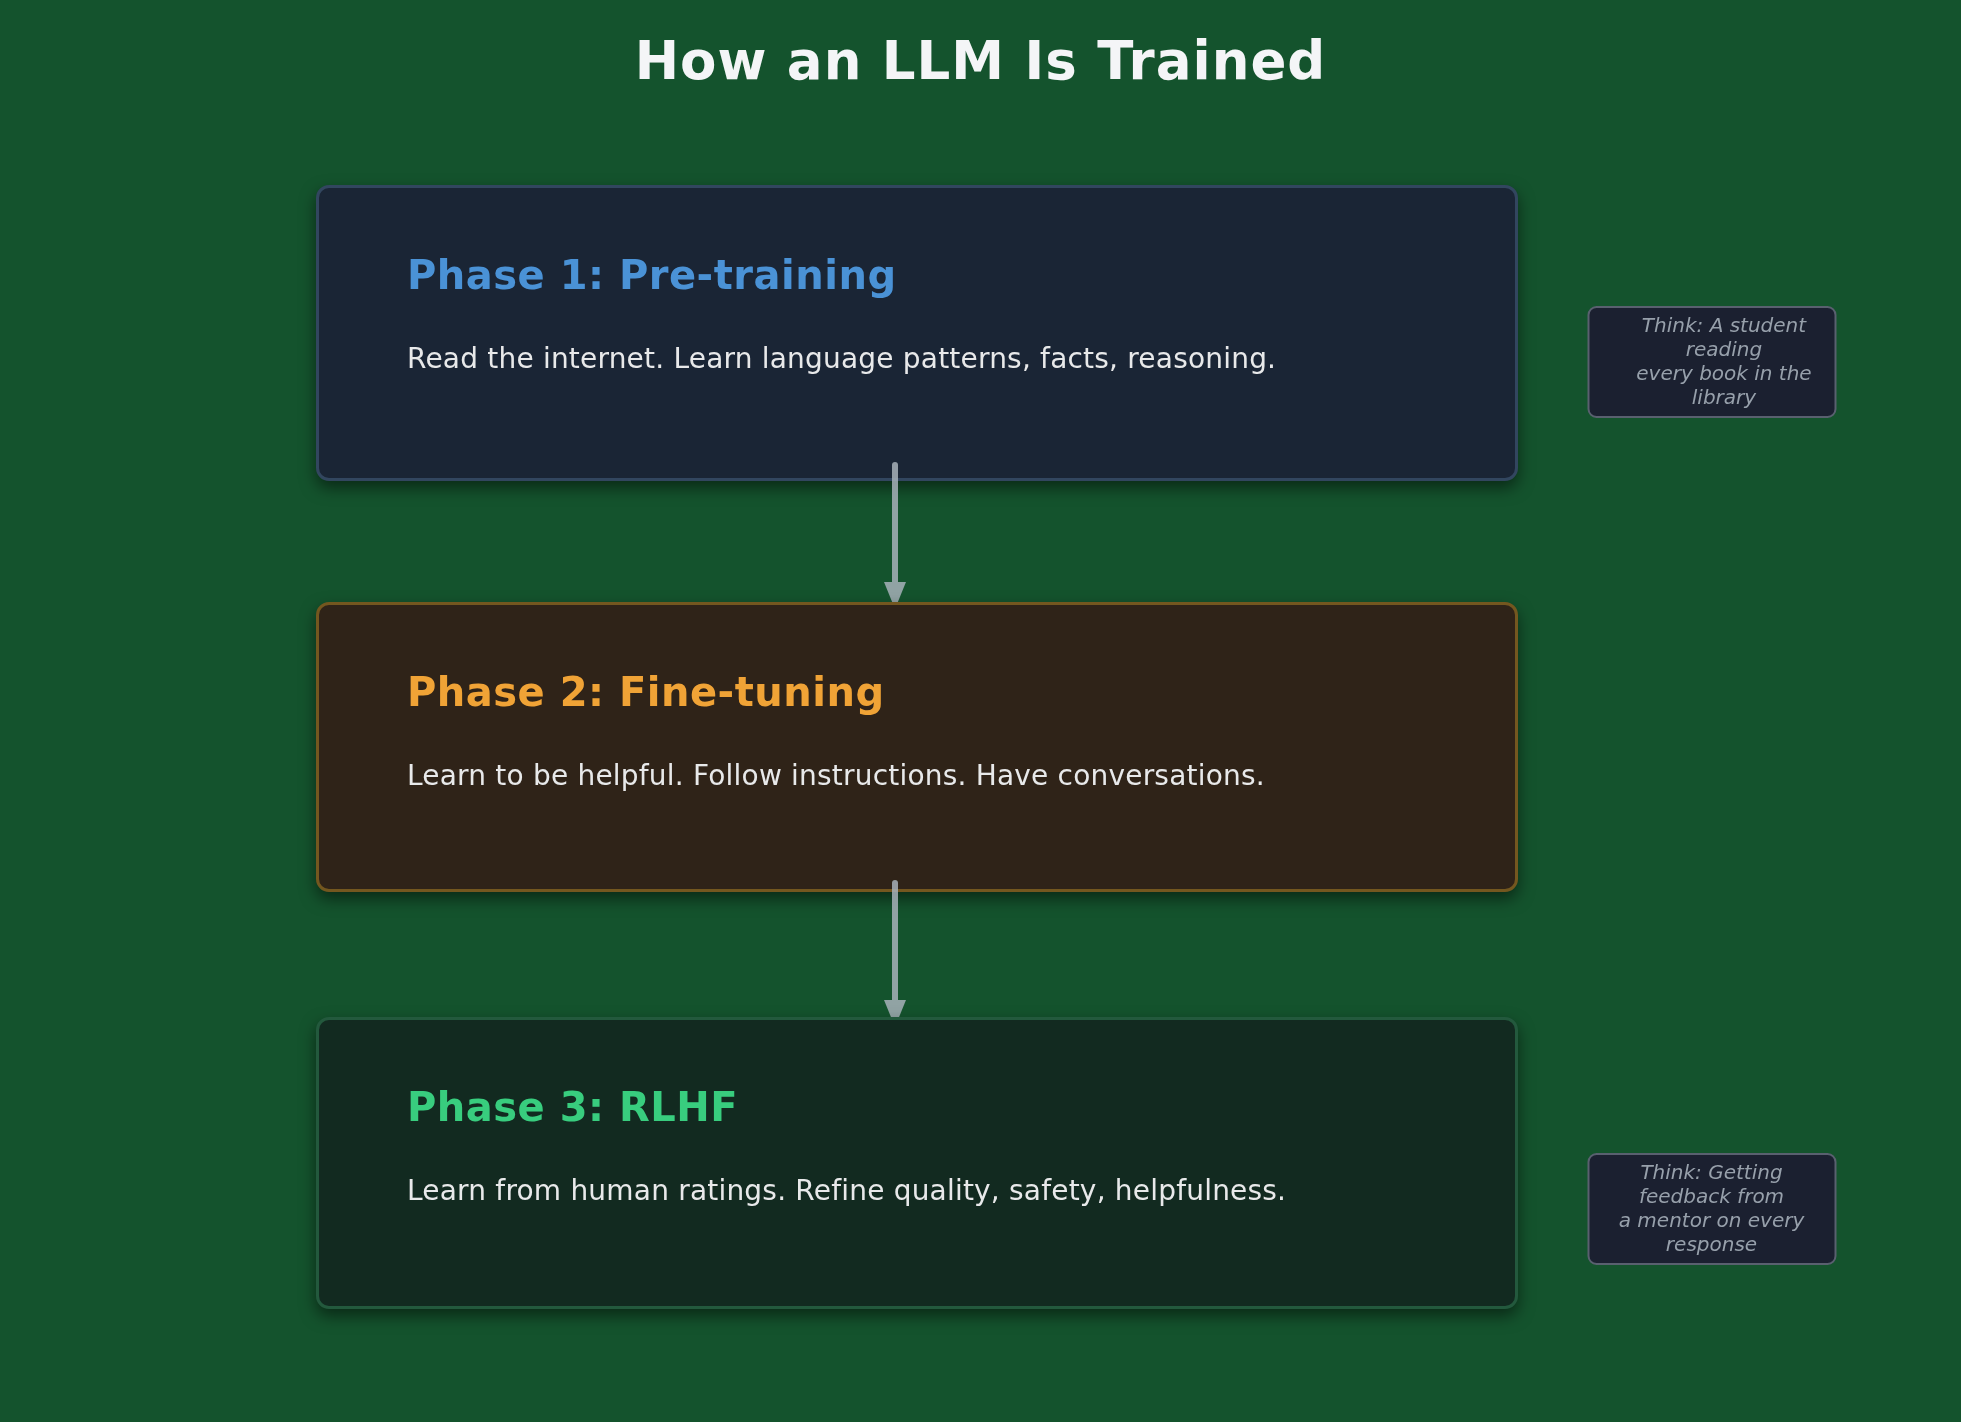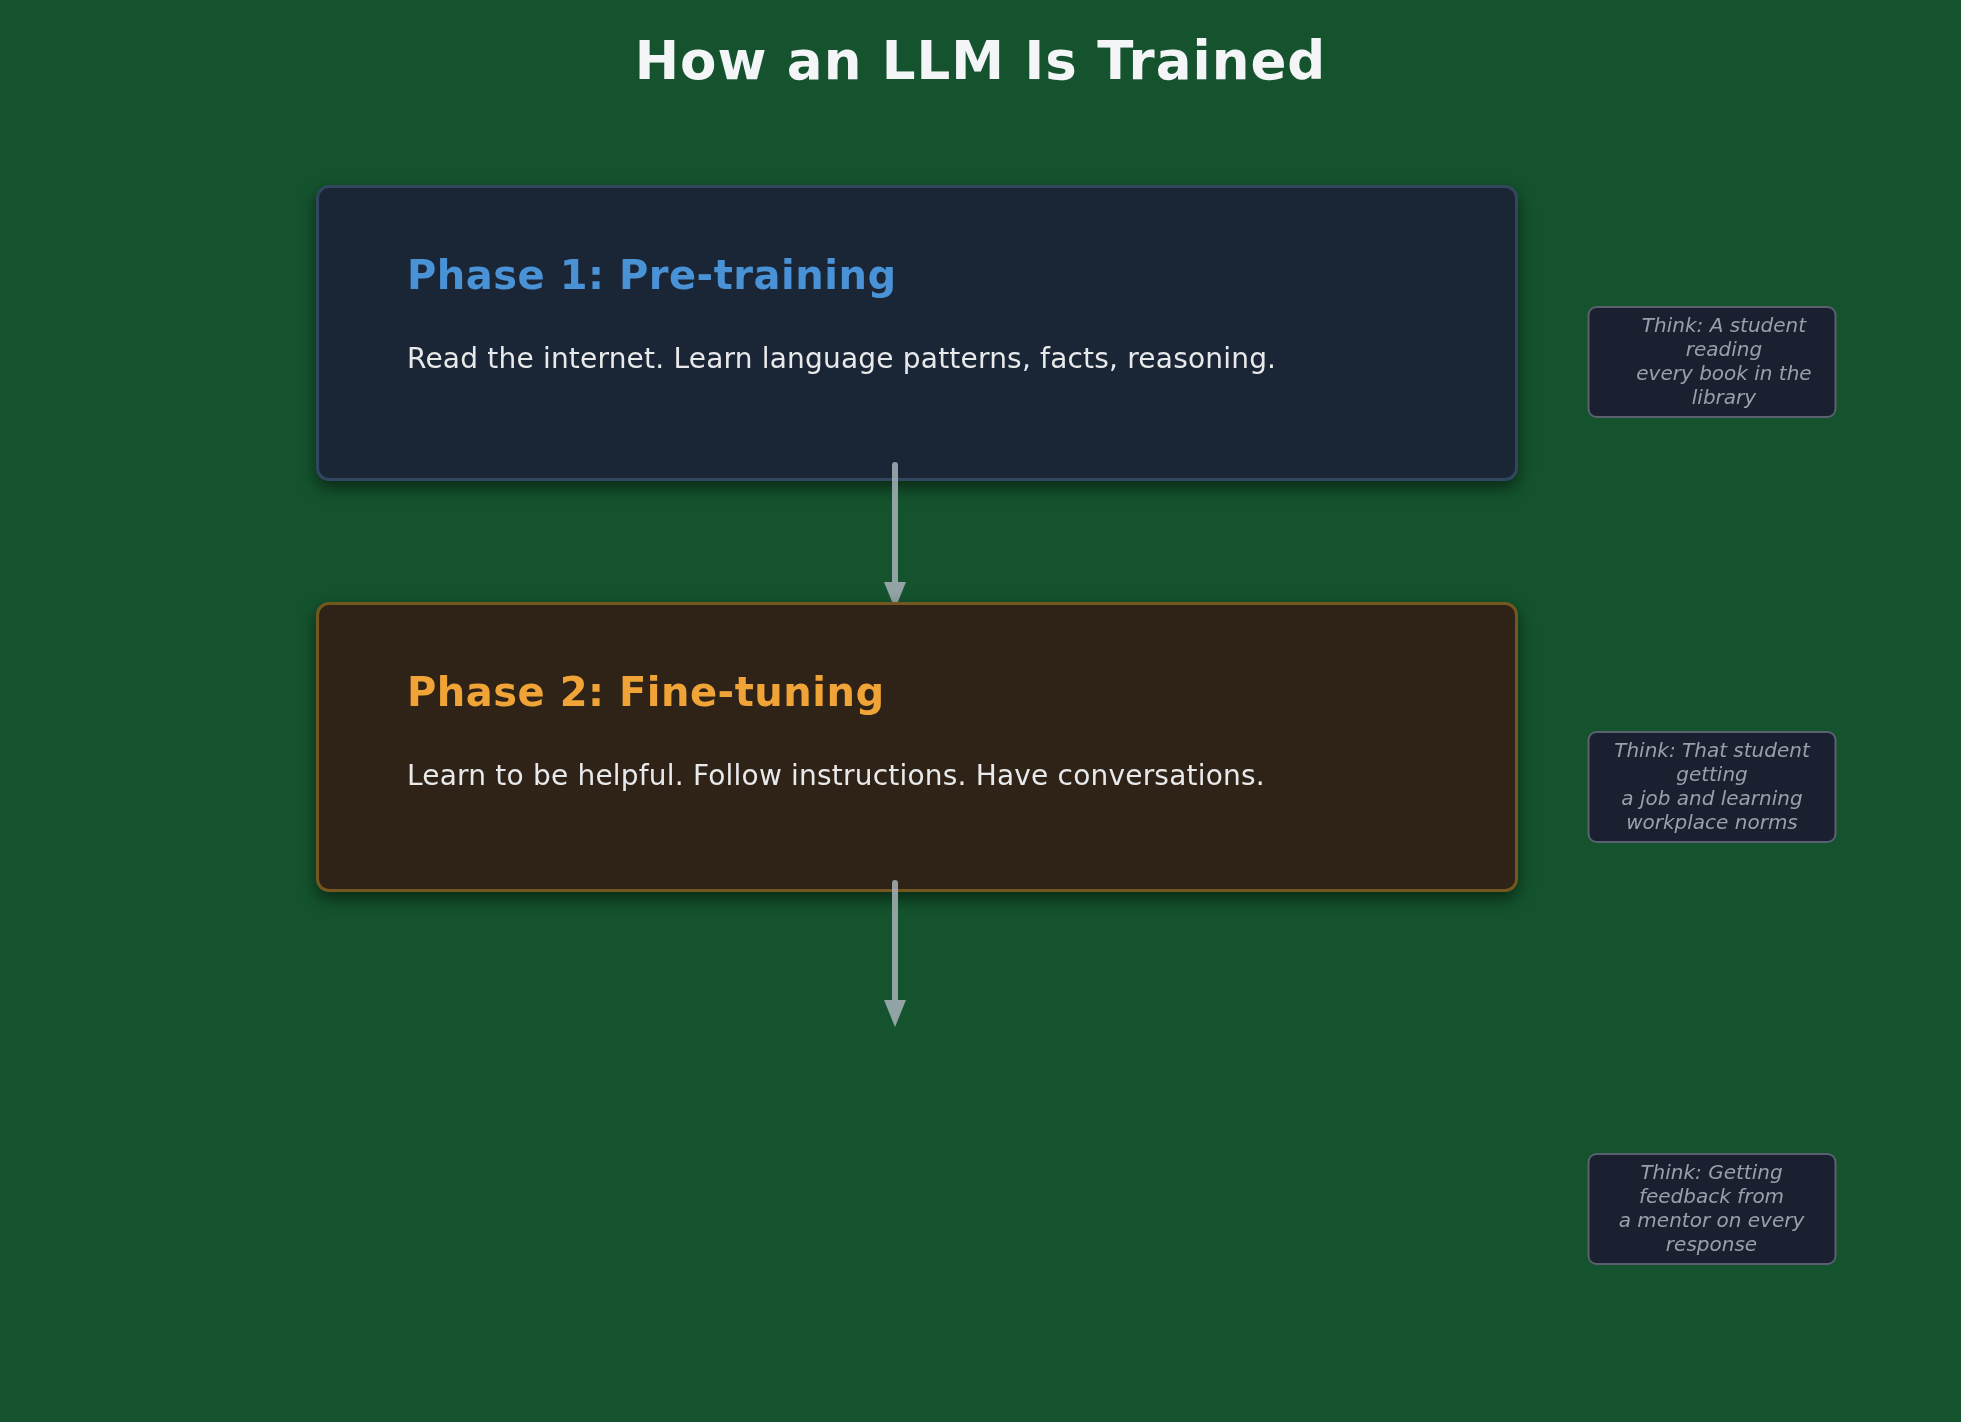--- a/index.html
+++ b/index.html
@@ -100,24 +100,26 @@
 
   <svg class="flow-arrow a1" viewBox="0 0 26 150" style="color: rgb(167, 177, 185);">
     <line x1="13" y1="3" x2="13" y2="124" stroke="currentColor" stroke-width="6" stroke-linecap="round"></line>
     <polygon points="2,120 24,120 13,147" fill="currentColor"></polygon>
   </svg>
 
   <div class="phase-card p2" style="background-color: rgb(47, 35, 24); border-color: rgb(116, 87, 31); padding-left: 20px;">
     <h2 class="phase-heading" style="color: rgb(240, 163, 54);">Phase 2: Fine-tuning</h2>
     <p class="phase-body" style="color: rgb(232, 233, 234);">Learn to be helpful. Follow instructions. Have conversations.</p>
   </div>
-  <div class="think-note n2" style="background-color: rgb(27, 32, 48); border-color: rgb(89, 96, 111); color: rgb(151, 160, 171);">Think: That student getting
-a job and learning workplace norms</div>
 
   <svg class="flow-arrow a2" viewBox="0 0 26 150" style="color: rgb(167, 177, 185);">
     <line x1="13" y1="3" x2="13" y2="124" stroke="currentColor" stroke-width="6" stroke-linecap="round"></line>
     <polygon points="2,120 24,120 13,147" fill="currentColor"></polygon>
   </svg>
 
+  <div class="phase-card p3" style="background-color: rgb(18, 42, 32); border-color: rgb(35, 89, 61);">
+    <h2 class="phase-heading" style="color: rgb(56, 205, 126);">Phase 3: RLHF</h2>
+    <p class="phase-body" style="color: rgb(232, 233, 234);">Learn from human ratings. Refine quality, safety, helpfulness.</p>
+  </div>
   <div class="think-note n3" style="background-color: rgb(27, 32, 48); border-color: rgb(89, 96, 111); color: rgb(151, 160, 171);">Think: Getting feedback from
 a mentor on every response</div>
 
 </div>
 
 </body></html>

